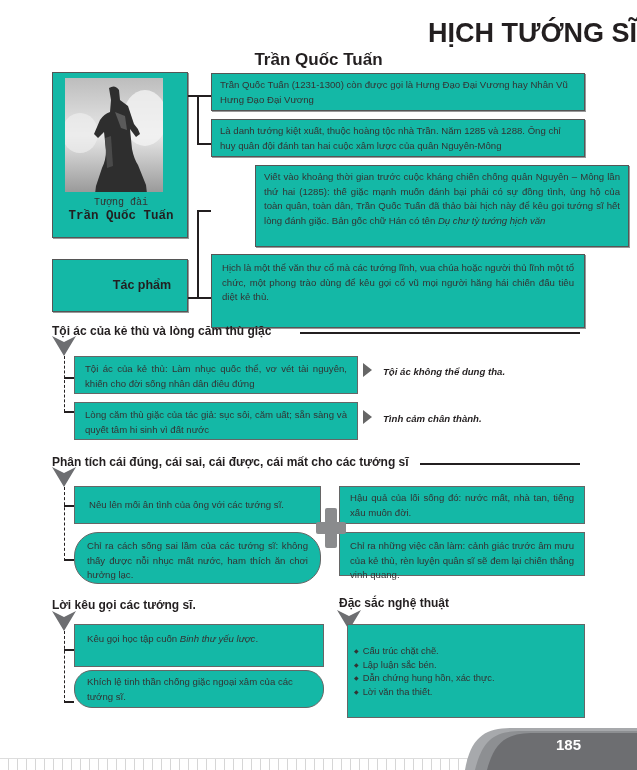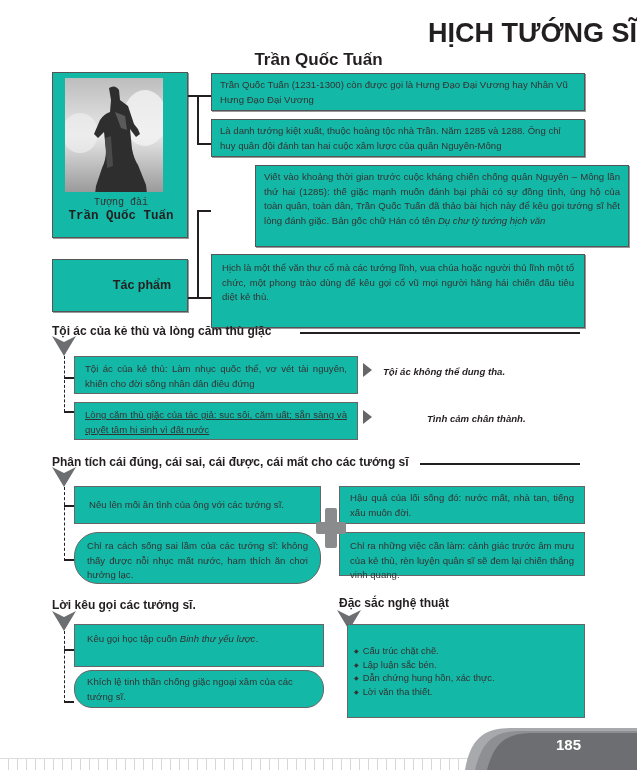--- a/index.html
+++ b/index.html
@@ -84,27 +84,27 @@
 <svg class="abs" style="left:52px; top:336px;" width="24" height="20" viewBox="0 0 24 20">
     <path d="M0 0 L12 6 L24 0 L12 20 Z" fill="#6d6e71"></path>
   </svg>
 <div class="abs dash" style="left:64px; top:356px; height:56px;"></div>
 <div class="abs line" style="left:64px; top:377px; width:10px; height:2px;"></div>
 <div class="abs line" style="left:64px; top:411px; width:10px; height:2px;"></div>
 
 <div class="abs box jus" style="left:74px; top:356px; width:284px; height:38px; padding:5px 10px; border-color:#666;">
   <span>Tội ác của kẻ thù: Làm nhục quốc thể, vơ vét tài nguyên, khiến cho đời sống nhân dân điêu đứng</span>
 </div>
-<div class="abs box jus" style="left:74px; top:402px; width:284px; height:38px; padding:5px 10px; border-color:#666;text-decoration:underline;">
+<div class="abs box jus" style="left:74px; top:402px; width:284px; height:38px; padding:5px 10px; border-color:#666;">
   <span>Lòng căm thù giặc của tác giả: sục sôi, căm uất; sẵn sàng và quyết tâm hi sinh vì đất nước</span>
 </div>
 <div class="abs tri" style="left:363px; top:363px;"></div>
 <div class="abs note" style="left:383px; top:366px;">Tội ác không thể dung tha.</div>
 <div class="abs tri" style="left:363px; top:410px;"></div>
-<div class="abs note" style="left:383px; top:413px;margin-left:44px;">Tình cảm chân thành.</div>
+<div class="abs note" style="left:383px; top:413px;">Tình cảm chân thành.</div>
 
 <div class="abs heading" style="left:52px; top:455px;">Phân tích cái đúng, cái sai, cái được, cái mất cho các tướng sĩ</div>
 <div class="abs line" style="left:420px; top:463px; width:160px; height:2px;"></div>
 <svg class="abs" style="left:52px; top:467px;" width="24" height="20" viewBox="0 0 24 20">
     <path d="M0 0 L12 6 L24 0 L12 20 Z" fill="#6d6e71"></path>
   </svg>
 <div class="abs dash" style="left:64px; top:487px; height:74px;"></div>
 <div class="abs line" style="left:64px; top:505px; width:10px; height:2px;"></div>
 <div class="abs line" style="left:64px; top:559px; width:10px; height:2px;"></div>
 

